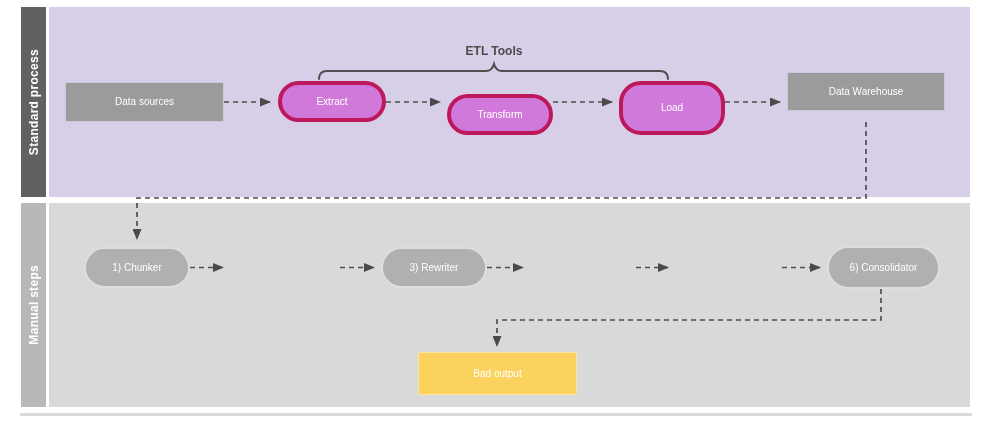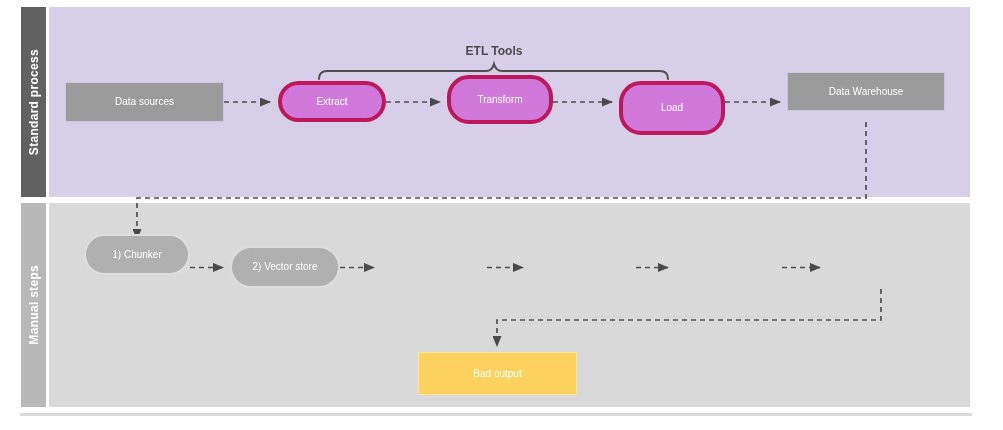--- a/index.html
+++ b/index.html
@@ -76,24 +76,24 @@
     border-radius: 22px;
     padding: 0 8px;
   }
   .rect-yellow {
     background: #fbd25e;
     border: 1px solid #fce59e;
   }
 
   .n-data-sources   { left: 65px;  top: 82px;  width: 159px; height: 40px; }
   .n-extract        { left: 278px; top: 81px;  width: 108px; height: 41px; }
-  .n-transform      { left: 447px; top: 75px;  width: 106px; height: 49px; }
+  .n-transform      { left: 447px; top: 94px;  width: 106px; height: 41px; }
   .n-load           { left: 619px; top: 81px;  width: 106px; height: 54px; }
   .n-data-warehouse { left: 787px; top: 72px;  width: 158px; height: 39px; }
-  .n-chunker        { left: 84px;  top: 234px; width: 106px; height: 41px; align-items: center; }
+  .n-chunker        { left: 84px;  top: 247px; width: 106px; height: 41px; align-items: center; }
   .n-vector-store   { left: 230px; top: 246px; width: 110px; height: 42px; }
   .n-rewriter       { left: 381px; top: 247px; width: 106px; height: 41px; }
   .n-retriever      { left: 530px; top: 247px; width: 106px; height: 41px; }
   .n-reranker       { left: 675px; top: 247px; width: 107px; height: 41px; }
   .n-consolidator   { left: 827px; top: 246px; width: 113px; height: 43px; }
   .n-bad-output     { left: 418px; top: 352px; width: 159px; height: 43px; }
 
   
   .etl-label {
     position: absolute;
@@ -171,21 +171,24 @@
   <div class="node pill-pink n-load">
     <span>Load</span>
   </div>
   <div class="node rect-gray n-data-warehouse">
     <span>Data Warehouse</span>
   </div>
 
   <div class="node pill-gray n-chunker">
     <span>1) Chunker</span>
   </div>
-  <div class="node pill-gray n-vector-store">
-    <span>2) Vector store</span>
+  <div class="node pill-gray n-rewriter">
+    <span>3) Rewriter</span>
+  </div>
+  <div class="node pill-gray n-consolidator">
+    <span>6) Consolidator</span>
   </div>
 
   <div class="node rect-yellow n-bad-output">
     <span>Bad output</span>
   </div>
 
 </div>
 
 </body></html>

